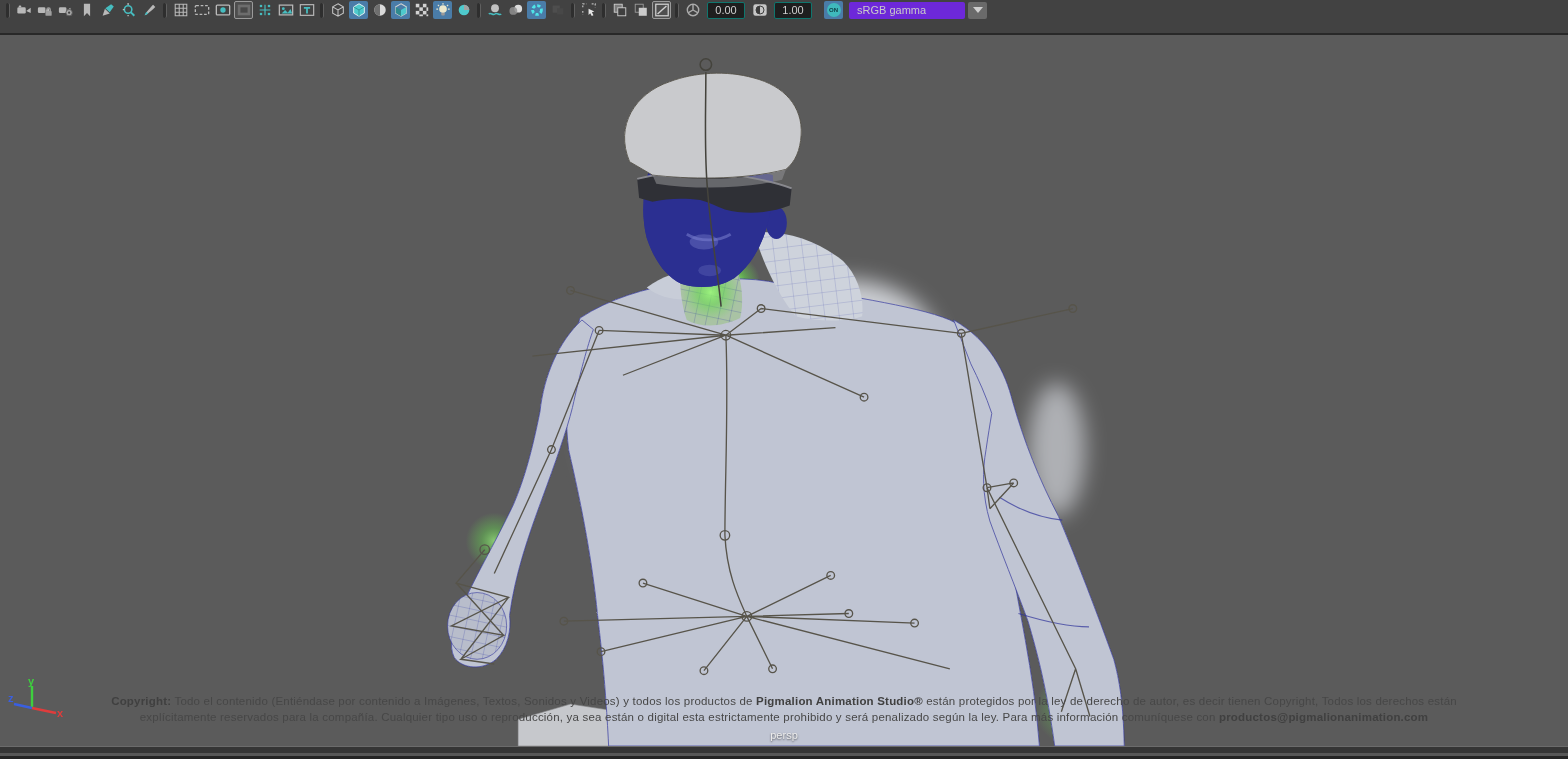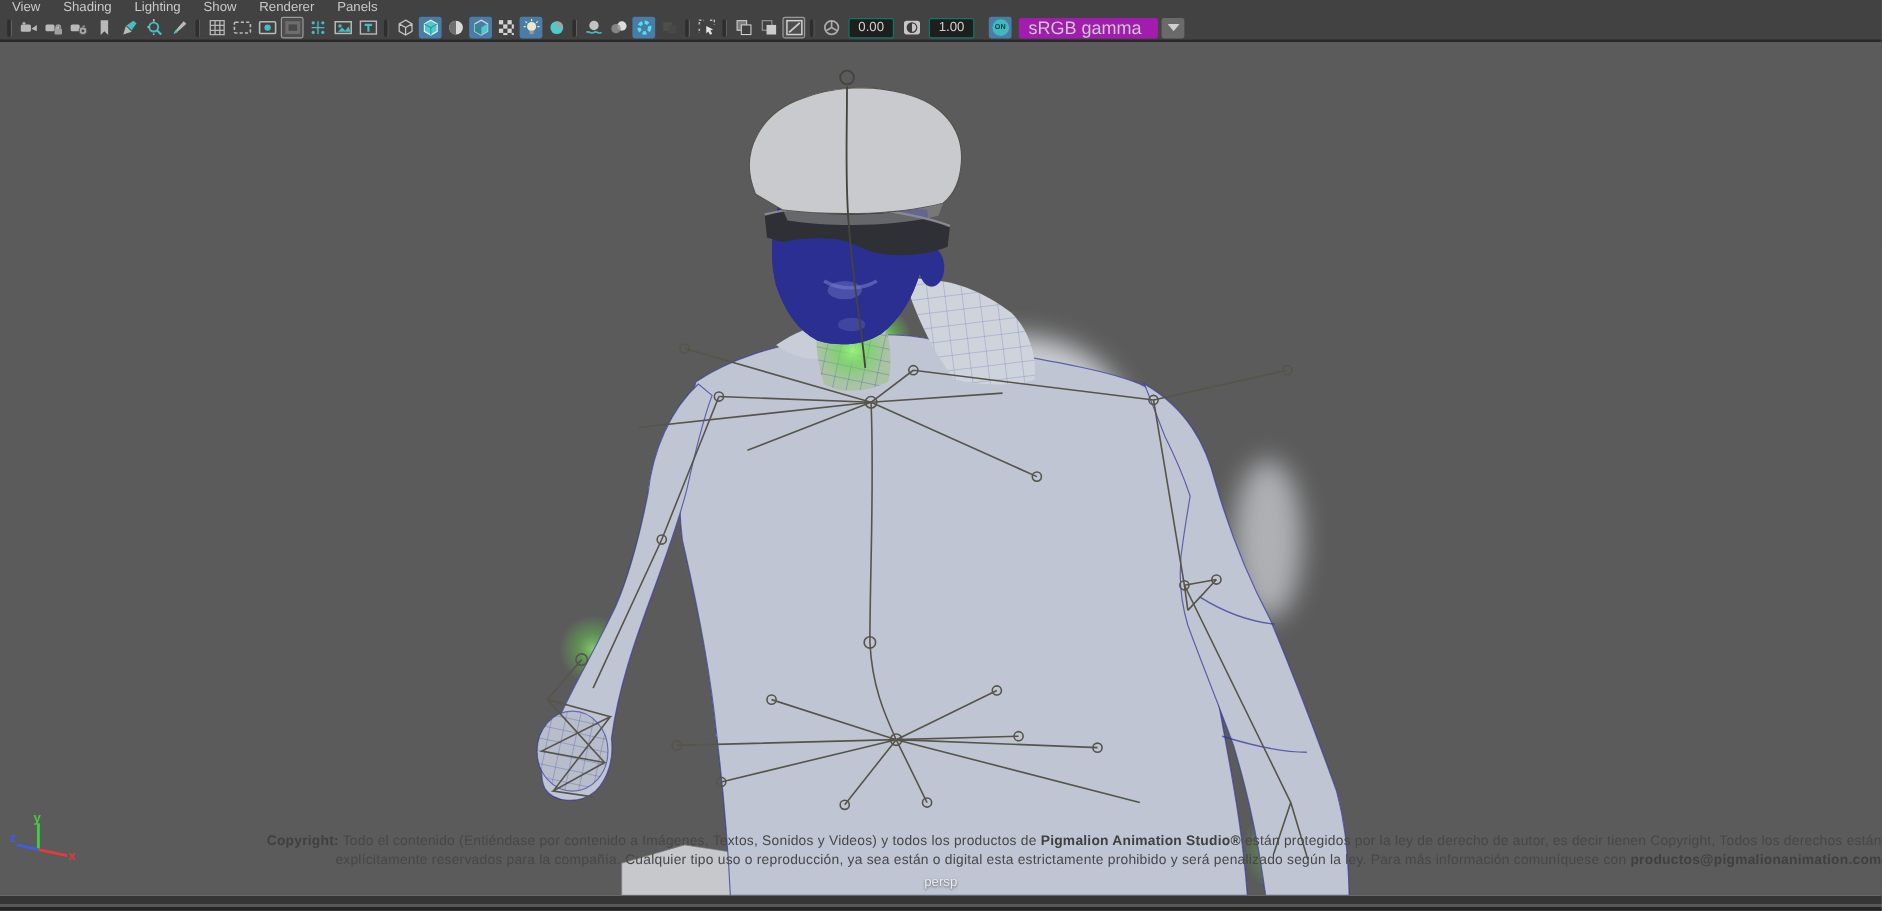--- a/index.html
+++ b/index.html
@@ -36,68 +36,60 @@
   }
   .tb-on{
     width:19px;height:18px;margin-left:8px;background:#4a7ca8;border-radius:2px;
     display:flex;align-items:center;justify-content:center;flex:0 0 auto;
   }
   .tb-on .on-circle{
     width:14px;height:14px;border-radius:50%;background:#3fb9bd;
     color:#0d3b42;font-size:6px;font-weight:bold;display:flex;align-items:center;justify-content:center;
   }
   .tb-dd{
-    width:116px;height:17px;margin-left:6px;background:#a21caf;border-radius:2px;
-    color:#c9c9c9;font-size:15px;display:flex;align-items:center;padding-left:8px;
+    width:116px;height:17px;margin-left:6px;background:#6d28d9;border-radius:2px;
+    color:#c9c9c9;font-size:11px;display:flex;align-items:center;padding-left:8px;
     box-sizing:border-box;flex:0 0 auto;
   }
   .tb-dd-arrow{
     width:19px;height:17px;margin-left:3px;background:#6a6a6a;border-radius:2px;
     display:flex;align-items:center;justify-content:center;flex:0 0 auto;
   }
   .tb-dd-arrow span{
     width:0;height:0;border-left:5px solid transparent;border-right:5px solid transparent;
     border-top:6px solid #cfcfcf;display:block;
   }
   
   .viewport{
     position:absolute;top:35px;left:0;width:1568px;height:711px;
     background:#5b5b5b;overflow:hidden;z-index:1;
   }
   .scene-svg{position:absolute;left:0;top:0;}
   .watermark{
-    position:absolute;left:0;top:658px;width:100%;text-align:right;
+    position:absolute;left:0;top:658px;width:100%;text-align:center;
     font-size:11.5px;line-height:16px;color:#474747;letter-spacing:.2px;z-index:5;
   }
   .watermark b{color:#404040;}
   .persp-label{
     position:absolute;left:0;top:694px;width:100%;text-align:center;
     font-size:11px;font-weight:normal;color:#ececec;z-index:6;
     text-shadow:0 1px 2px rgba(0,0,0,.6);
   }
   .axis-gizmo{position:absolute;left:8px;bottom:22px;z-index:6;}
   .axis-label{font-size:11px;font-weight:bold;font-family:"Liberation Sans",sans-serif;}
   
   .bottom-bar{
     position:absolute;left:0;bottom:0;width:100%;height:13px;z-index:30;
     background:linear-gradient(to bottom,#6b6b6b 0,#6b6b6b 1px,#353535 1px,#353535 7px,#575757 7px,#575757 10px,#242424 10px,#242424 13px);
   }
 </style>
 </head>
 <body>
 
 <div class="top-chrome">
-  <div class="menu-row" id="menu-row">
-      <div class="menu-item">View</div>
-      <div class="menu-item">Shading</div>
-      <div class="menu-item">Lighting</div>
-      <div class="menu-item">Show</div>
-      <div class="menu-item">Renderer</div>
-      <div class="menu-item">Panels</div>
-    </div>
   <div class="toolbar-row" id="toolbar-row">
       <div class="tb-sep"></div>
       <div class="tb-icon">
         <svg viewBox="0 0 18 18">
           <rect x="1.5" y="6" width="9.5" height="7" rx="1.5" fill="#b9b9b9"></rect>
           <path d="M16.5 6.5v6L11.5 10z" fill="#b9b9b9"></path>
           <rect x="3" y="4" width="3" height="2" rx="1" fill="#b9b9b9"></rect>
         </svg>
       </div>
       <div class="tb-icon">

